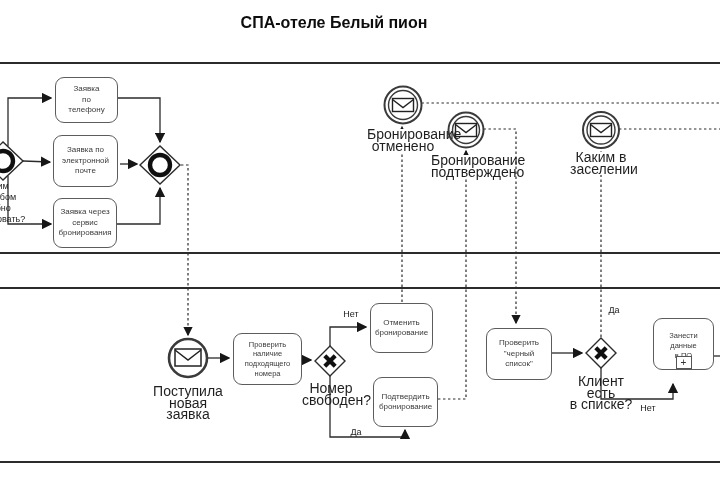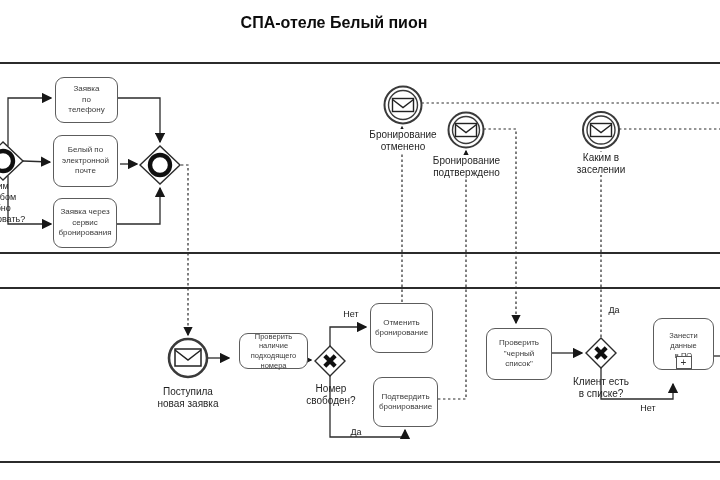--- a/index.html
+++ b/index.html
@@ -10,21 +10,21 @@
   .pool-line{position:absolute;left:0;width:720px;height:2px;background:#2b2b2b;z-index:1;}
   svg.wires{position:absolute;left:0;top:0;z-index:2;}
   .task{position:absolute;box-sizing:border-box;border:1.4px solid #5c5c5c;border-radius:9px;
         background:#fff;display:flex;align-items:center;justify-content:center;
         text-align:center;font-size:8px;line-height:1.3;color:#3a3a3a;padding:16px;z-index:3;}
   .task.small-font{font-size:7.5px;}
   .plus-box{position:absolute;left:50%;bottom:0;transform:translateX(-50%);
             width:14px;height:11px;border:1px solid #555;background:#fff;
             display:flex;align-items:center;justify-content:center;
             font-size:10px;line-height:10px;color:#333;}
-  .lbl{position:absolute;text-align:center;font-size:10px;line-height:11.5px;
+  .lbl{position:absolute;text-align:center;font-size:14px;line-height:11.5px;
        color:#1f1f1f;z-index:4;white-space:pre-line;}
   .lbl.bg{background:#fff;}
   .yn{font-size:9px;color:#1a1a1a;}
 </style>
 </head>
 <body>
 
 <div id="stage">
 
   <div class="title">
@@ -106,24 +106,24 @@
     </g>
 
     <g>
       <circle cx="188" cy="358" r="19" fill="#fff" stroke="#3a3a3a" stroke-width="2.6"></circle>
       <rect x="175" y="349" width="26" height="17" fill="#fff" stroke="#222" stroke-width="1.5"></rect>
       <polyline points="175,350 188,360 201,350" fill="none" stroke="#222" stroke-width="1.5"></polyline>
     </g>
   </svg>
 
   <div class="task" style="left:55px;top:77px;width:63px;height:46px">Заявка по телефону</div>
-  <div class="task" style="left:53px;top:135px;width:65px;height:52px">Белый по электронной почте</div>
+  <div class="task" style="left:53px;top:135px;width:65px;height:52px">Заявка по электронной почте</div>
   <div class="task" style="left:53px;top:198px;width:64px;height:50px">Заявка через сервис бронирования</div>
 
-  <div class="task small-font" style="left:239px;top:333px;width:69px;height:36px">Проверить наличие подходящего номера</div>
+  <div class="task small-font" style="left:233px;top:333px;width:69px;height:52px">Проверить наличие подходящего номера</div>
   <div class="task" style="left:370px;top:303px;width:63px;height:50px">Отменить бронирование</div>
   <div class="task" style="left:373px;top:377px;width:65px;height:50px">Подтвердить бронирование</div>
   <div class="task" style="left:486px;top:328px;width:66px;height:52px">Проверить "черный список"</div>
   <div class="task small-font" style="left:653px;top:318px;width:61px;height:52px;padding-bottom:12px">
     <span>Занести данные в ПО</span>
     <span class="plus-box">+</span>
   </div>
 
   <div class="lbl" style="left:-60px;top:181px;width:112px;font-size:9px;line-height:11px">Каким
 способом

